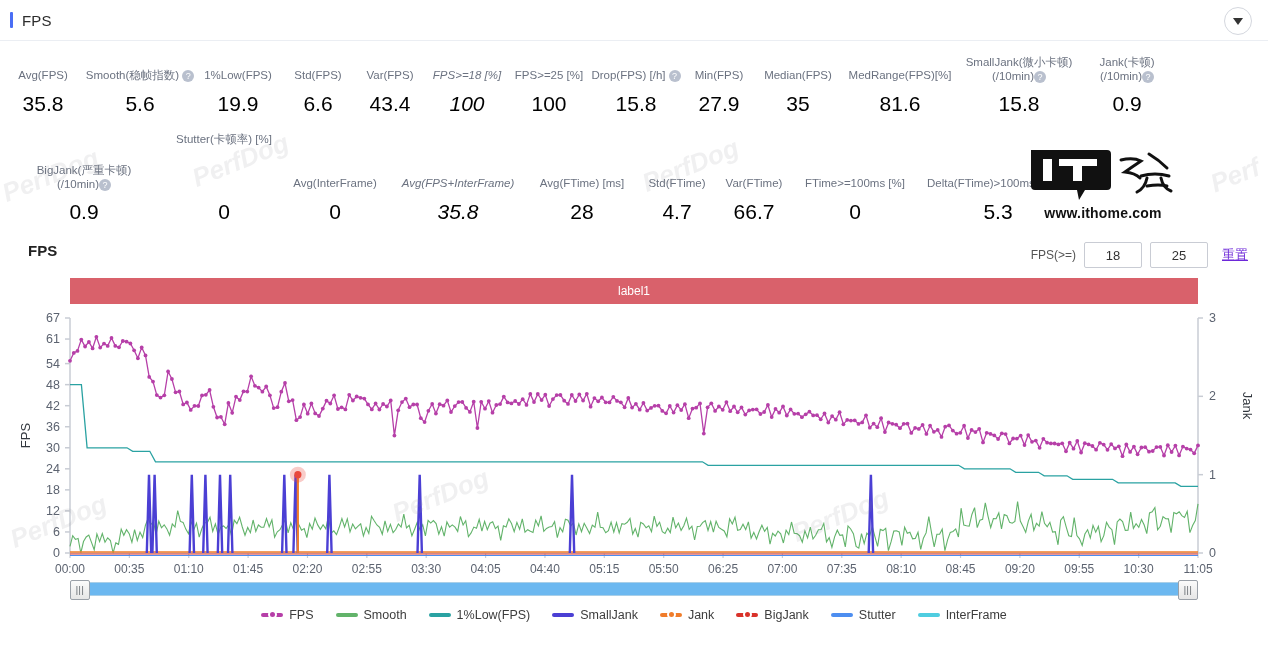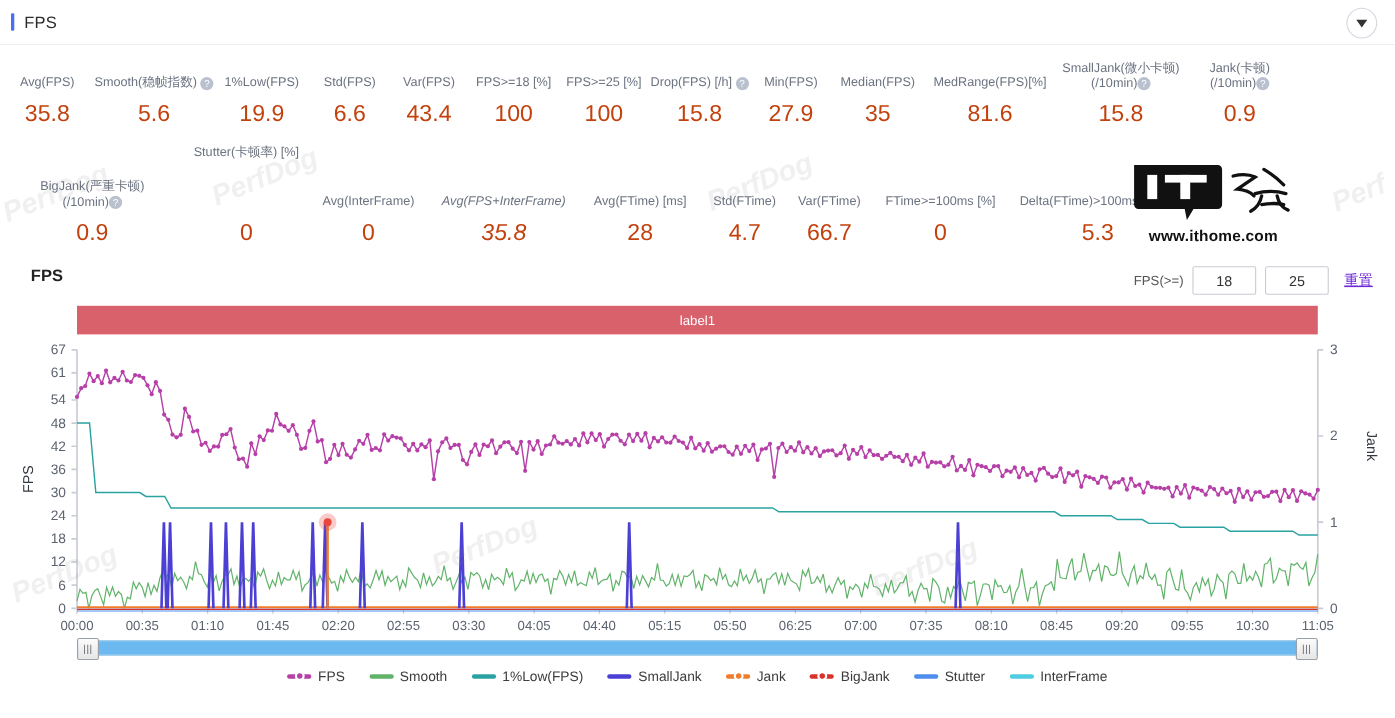--- a/index.html
+++ b/index.html
@@ -70,21 +70,21 @@
     color: #6b7280;
     line-height: 15px;
     white-space: nowrap;
     display: flex;
     align-items: center;
     justify-content: center;
     gap: 3px;
   }
   .metric-value {
     font-size: 21px;
-    color: #c2410c;
+    color: #000000;
     margin-top: 9px;
     font-weight: 400;
   }
   .qmark {
     display: inline-block;
     width: 12px; height: 12px;
     border-radius: 50%;
     background: #b9c0ce;
     color: #fff;
     font-size: 9px;
@@ -94,21 +94,21 @@
     cursor: pointer;
   }
   .two-line { line-height: 14px; }
 
   
   .r1c1 { width: 86px; }
   .r1c2 { width: 108px; }
   .r1c3 { width: 88px; }
   .r1c4 { width: 72px; }
   .r1c5 { width: 72px; align-items: center; }
-  .r1c6 { width: 82px; }
+  .r1c6 { width: 82px; font-style: italic; }
   .r1c7 { width: 82px; }
   .r1c8 { width: 92px; }
   .r1c9 { width: 74px; }
   .r1c10 { width: 84px; }
   .r1c11 { width: 120px; }
   .r1c12 { width: 118px; }
   .r1c13 { width: 98px; }
 
   
   .r2c1 { width: 168px; }

